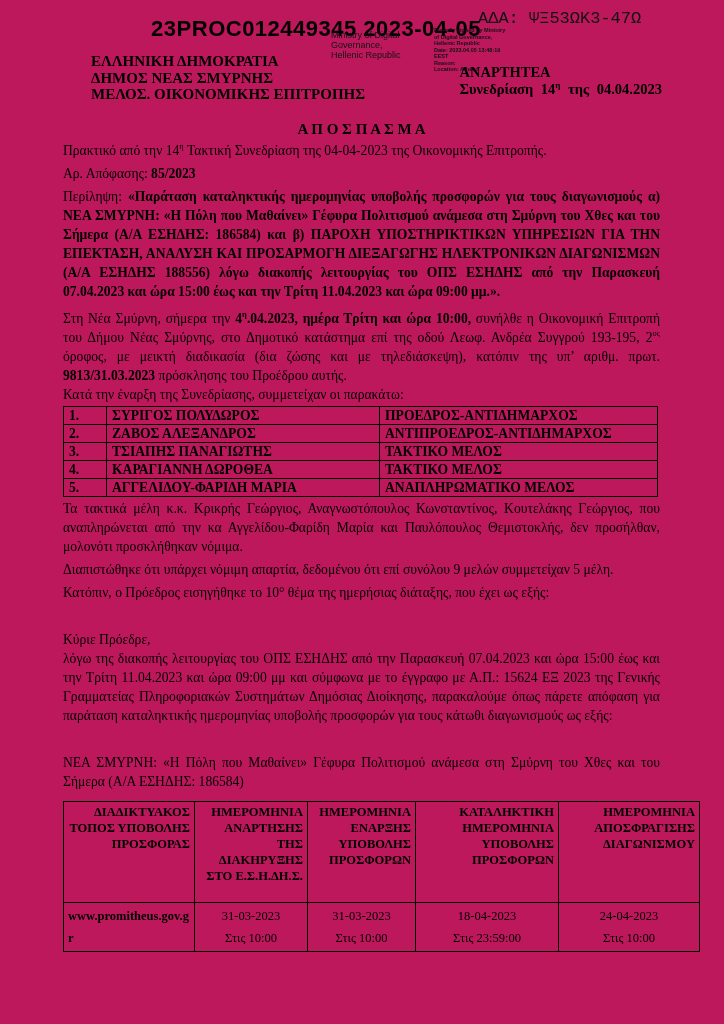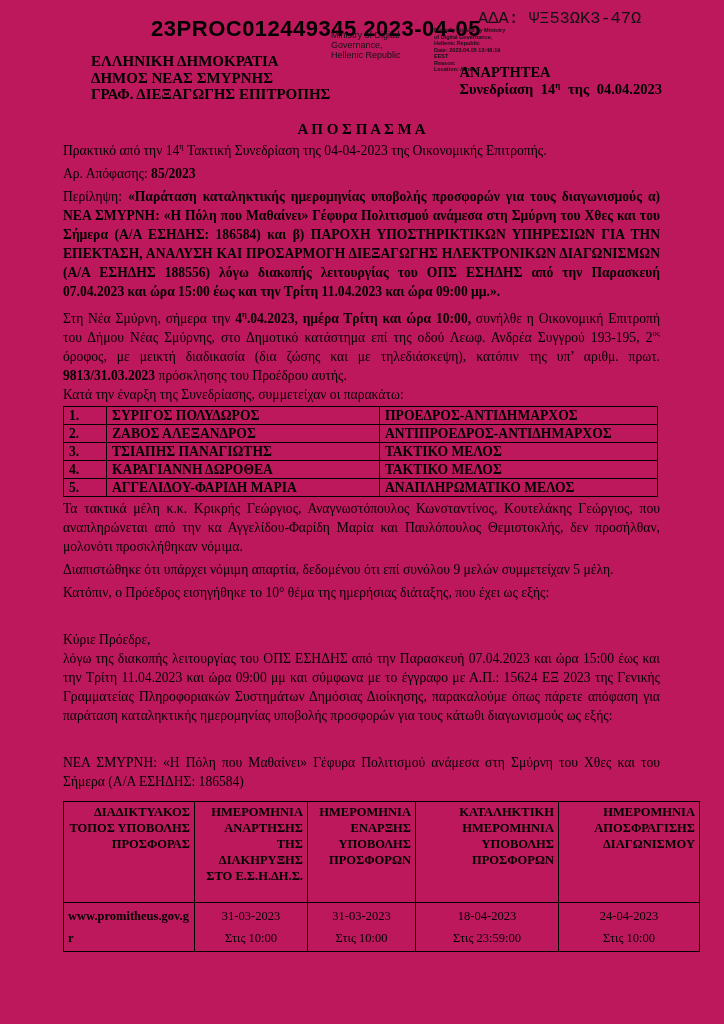--- a/index.html
+++ b/index.html
@@ -78,21 +78,21 @@
       <div>Hellenic Republic</div>
       <div>Date: 2023.04.05 13:48:19</div>
       <div>EEST</div>
       <div>Reason:</div>
       <div>Location: Athens</div>
     </div>
 
     <div class="org-block">
       <div>ΕΛΛΗΝΙΚΗ ΔΗΜΟΚΡΑΤΙΑ</div>
       <div>ΔΗΜΟΣ ΝΕΑΣ ΣΜΥΡΝΗΣ</div>
-      <div>ΓΡΑΦ. ΔΙΕΞΑΓΩΓΗΣ ΕΠΙΤΡΟΠΗΣ</div>
+      <div>ΜΕΛΟΣ. ΟΙΚΟΝΟΜΙΚΗΣ ΕΠΙΤΡΟΠΗΣ</div>
     </div>
 
     <div class="right-block">
       <div class="anartitea">ΑΝΑΡΤΗΤΕΑ</div>
       <div class="session-line"><span>Συνεδρίαση 14</span><sup>η</sup><span> της 04.04.2023</span></div>
     </div>
   </header>
 
   <main class="content">
 

